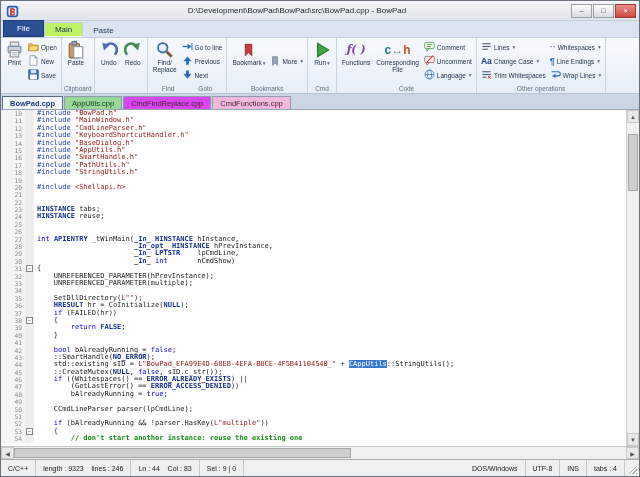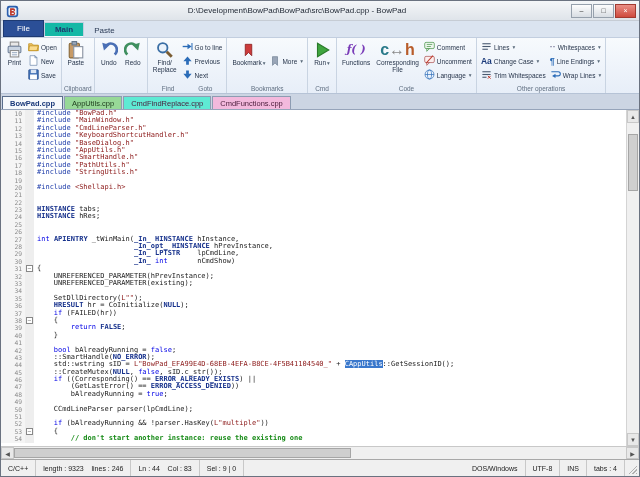--- a/index.html
+++ b/index.html
@@ -10,21 +10,21 @@
   .titlebar{height:20px;background:linear-gradient(#f4f6f8,#dfe4ea);display:flex;align-items:center;padding:0 3px;border-bottom:1px solid #c6ccd4;flex:0 0 auto;}
   .app-icon{width:13px;height:13px;margin:0 4px 0 2px;flex:0 0 auto;}
   .title-text{flex:1;text-align:center;font-size:8px;color:#1c2430;white-space:nowrap;overflow:hidden;}
   .win-btns{display:flex;gap:1px;flex:0 0 auto;}
   .win-btn{width:21px;height:14px;border:1px solid #96a0ac;display:flex;align-items:center;justify-content:center;font-size:7px;color:#333;background:linear-gradient(#fdfdfd,#d8dde3);}
   .win-btn.close{background:linear-gradient(#ea8f86,#cf4a3d);color:#fff;border-color:#a23a30;}
   
   .ribbon-tabs{height:17px;background:#dbe4f0;display:flex;align-items:flex-end;padding-left:2px;border-bottom:1px solid #c2cedf;flex:0 0 auto;}
   .rtab{padding:2px 10px 2px;font-size:8px;color:#2a3a55;white-space:nowrap;}
   .rtab.file{background:#2b4f97;color:#fff;padding:3px 13px;border:1px solid #1e3a72;}
-  .rtab.active{background:#14b8a6;border:1px solid #c2cedf;border-bottom:1px solid #f7fafd;color:#1e3a6e;font-weight:bold;}
+  .rtab.active{background:#bef264;border:1px solid #c2cedf;border-bottom:1px solid #f7fafd;color:#1e3a6e;}
   
   .ribbon-body{height:56px;background:linear-gradient(#f7fafd,#e7eef8);border-bottom:1px solid #b6c3d6;display:flex;overflow:hidden;flex:0 0 auto;}
   .rb-group{display:flex;flex-direction:column;border-right:1px solid #c9d4e2;padding:1px 2px 0;flex:0 0 auto;}
   .rb-items{flex:1;display:flex;align-items:stretch;}
   .rb-label{height:10px;font-size:6.5px;color:#5f6e80;display:flex;justify-content:space-around;align-items:center;white-space:nowrap;}
   .rb-big{display:flex;flex-direction:column;align-items:center;padding:1px 3px;cursor:default;}
   .rb-big .ic{height:19px;display:flex;align-items:center;}
   .rb-big .lbl{font-size:6.5px;line-height:7px;color:#26344a;text-align:center;white-space:nowrap;}
   .rb-col{display:flex;flex-direction:column;justify-content:space-around;padding:1px 0;}
   .rb-small{display:flex;align-items:center;gap:2px;font-size:6.5px;color:#26344a;padding:0 2px;height:12px;white-space:nowrap;}
@@ -275,21 +275,21 @@
           <div class="rb-big">
             <span class="ic">
               <span style="font-family:'DejaVu Serif',serif;font-style:italic;font-weight:bold;color:#7a3db8;font-size:11px">ƒ( )</span>
             </span>
             <div class="lbl">
               <div>Functions</div>
             </div>
           </div>
           <div class="rb-big">
             <span class="ic">
-              <span style="font-weight:bold;font-size:16px;color:#2a7a8a">c<span style="color:#888">↔</span><span style="color:#b85c2a">h</span></span>
+              <span style="font-weight:bold;font-size:12px;color:#2a7a8a">c<span style="color:#888">↔</span><span style="color:#b85c2a">h</span></span>
             </span>
             <div class="lbl">
               <div>Corresponding</div>
               <div>File</div>
             </div>
           </div>
           <div class="rb-col">
             <div class="rb-small">
               <span class="sic"><svg width="11" height="11" viewBox="0 0 16 16">
                   <rect x="1" y="2" width="14" height="9" rx="2" fill="#eef6ee" stroke="#3f8f3f"></rect>
@@ -373,21 +373,21 @@
         </div>
         <div class="rb-label">
           <span>Other operations</span>
         </div>
       </div>
     </div>
 
   <div class="docbar">
       <div class="dtab active" style="background: rgb(246, 249, 252); color: rgb(27, 58, 122);">BowPad.cpp</div>
       <div class="dtab" style="background: rgb(151, 216, 151); color: rgb(28, 58, 28);">AppUtils.cpp</div>
-      <div class="dtab" style="background: #5eead4; color: rgb(74, 28, 58);">CmdFindReplace.cpp</div>
+      <div class="dtab" style="background: #d946ef; color: rgb(74, 28, 58);">CmdFindReplace.cpp</div>
       <div class="dtab" style="background: rgb(243, 185, 221); color: rgb(74, 28, 58);">CmdFunctions.cpp</div>
     </div>
 
   <div class="editor">
     <div style="padding-right:13px;">
         <div class="row">
           <span class="num">10</span>
           <span class="fold"></span>
           <span class="codetext"><span class="tk-p">#include </span><span class="tk-s">"BowPad.h"</span></span>
         </div>
@@ -452,21 +452,21 @@
           <span class="codetext"></span>
         </div>
         <div class="row">
           <span class="num">23</span>
           <span class="fold"></span>
           <span class="codetext"><span class="tk-t">HINSTANCE</span><span class="tk-x"> tabs;</span></span>
         </div>
         <div class="row">
           <span class="num">24</span>
           <span class="fold"></span>
-          <span class="codetext"><span class="tk-t">HINSTANCE</span><span class="tk-x"> hRes;</span></span>
+          <span class="codetext"><span class="tk-t">HINSTANCE</span><span class="tk-x"> reuse;</span></span>
         </div>
         <div class="row">
           <span class="num">25</span>
           <span class="fold"></span>
           <span class="codetext"></span>
         </div>
         <div class="row">
           <span class="num">26</span>
           <span class="fold"></span>
           <span class="codetext"></span>
@@ -499,21 +499,21 @@
           <span class="codetext"><span class="tk-x">{</span></span>
         </div>
         <div class="row">
           <span class="num">32</span>
           <span class="fold"></span>
           <span class="codetext"><span class="tk-x">    UNREFERENCED_PARAMETER(hPrevInstance);</span></span>
         </div>
         <div class="row">
           <span class="num">33</span>
           <span class="fold"></span>
-          <span class="codetext"><span class="tk-x">    UNREFERENCED_PARAMETER(existing);</span></span>
+          <span class="codetext"><span class="tk-x">    UNREFERENCED_PARAMETER(multiple);</span></span>
         </div>
         <div class="row">
           <span class="num">34</span>
           <span class="fold"></span>
           <span class="codetext"></span>
         </div>
         <div class="row">
           <span class="num">35</span>
           <span class="fold"></span>
           <span class="codetext"><span class="tk-x">    SetDllDirectory(</span><span class="tk-s">L""</span><span class="tk-x">);</span></span>
@@ -556,31 +556,31 @@
           <span class="codetext"><span class="tk-x">    </span><span class="tk-k">bool</span><span class="tk-x"> bAlreadyRunning = </span><span class="tk-k">false</span><span class="tk-x">;</span></span>
         </div>
         <div class="row">
           <span class="num">43</span>
           <span class="fold"></span>
           <span class="codetext"><span class="tk-x">    ::SmartHandle(</span><span class="tk-t">NO_ERROR</span><span class="tk-x">);</span></span>
         </div>
         <div class="row">
           <span class="num">44</span>
           <span class="fold"></span>
-          <span class="codetext"><span class="tk-x">    std::wstring sID = </span><span class="tk-s">L"BowPad_EFA99E4D-68EB-4EFA-B8CE-4F5B41104540_"</span><span class="tk-x"> + </span><span class="tk-sel">CAppUtils</span><span class="tk-x">::GetSessionID();</span></span>
+          <span class="codetext"><span class="tk-x">    std::existing sID = </span><span class="tk-s">L"BowPad_EFA99E4D-68EB-4EFA-B8CE-4F5B41104540_"</span><span class="tk-x"> + </span><span class="tk-sel">CAppUtils</span><span class="tk-x">::StringUtils();</span></span>
         </div>
         <div class="row">
           <span class="num">45</span>
           <span class="fold"></span>
           <span class="codetext"><span class="tk-x">    ::CreateMutex(</span><span class="tk-t">NULL</span><span class="tk-x">, </span><span class="tk-k">false</span><span class="tk-x">, sID.c_str());</span></span>
         </div>
         <div class="row">
           <span class="num">46</span>
           <span class="fold"></span>
-          <span class="codetext"><span class="tk-x">    </span><span class="tk-k">if</span><span class="tk-x"> ((Corresponding() == </span><span class="tk-t">ERROR_ALREADY_EXISTS</span><span class="tk-x">) ||</span></span>
+          <span class="codetext"><span class="tk-x">    </span><span class="tk-k">if</span><span class="tk-x"> ((Whitespaces() == </span><span class="tk-t">ERROR_ALREADY_EXISTS</span><span class="tk-x">) ||</span></span>
         </div>
         <div class="row">
           <span class="num">47</span>
           <span class="fold"></span>
           <span class="codetext"><span class="tk-x">        (GetLastError() == </span><span class="tk-t">ERROR_ACCESS_DENIED</span><span class="tk-x">))</span></span>
         </div>
         <div class="row">
           <span class="num">48</span>
           <span class="fold"></span>
           <span class="codetext"><span class="tk-x">        bAlreadyRunning = </span><span class="tk-k">true</span><span class="tk-x">;</span></span>

